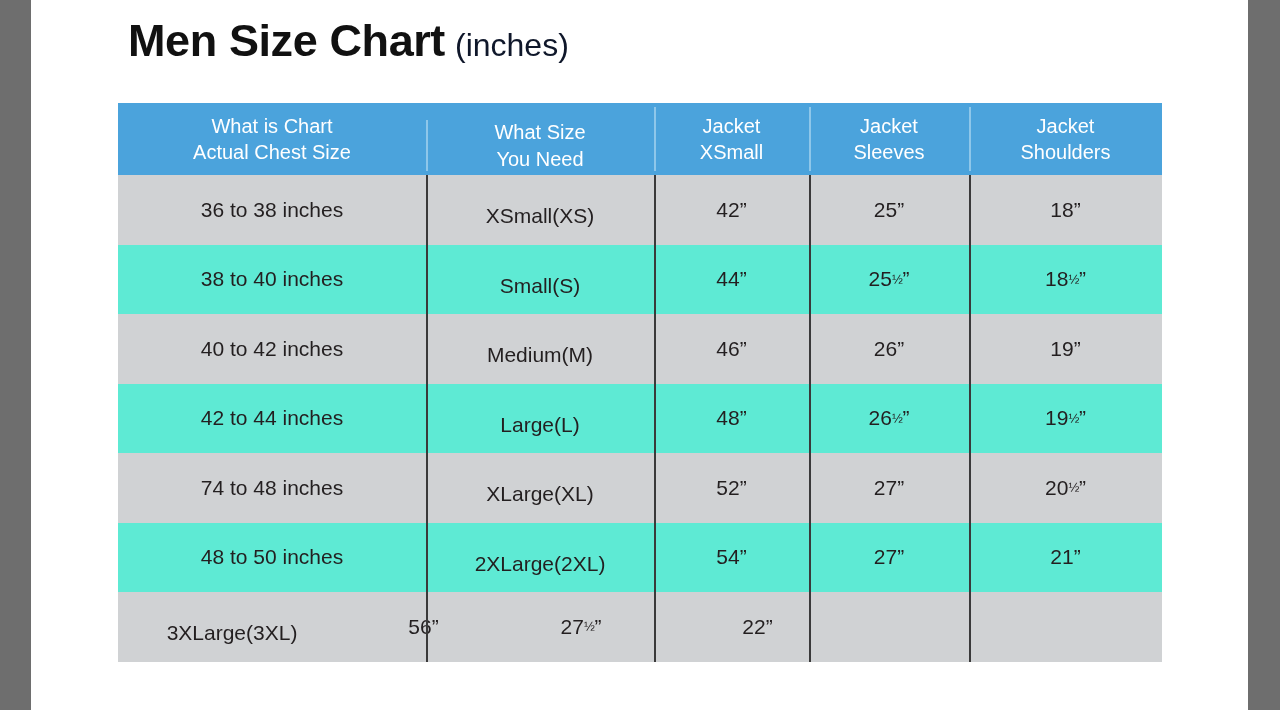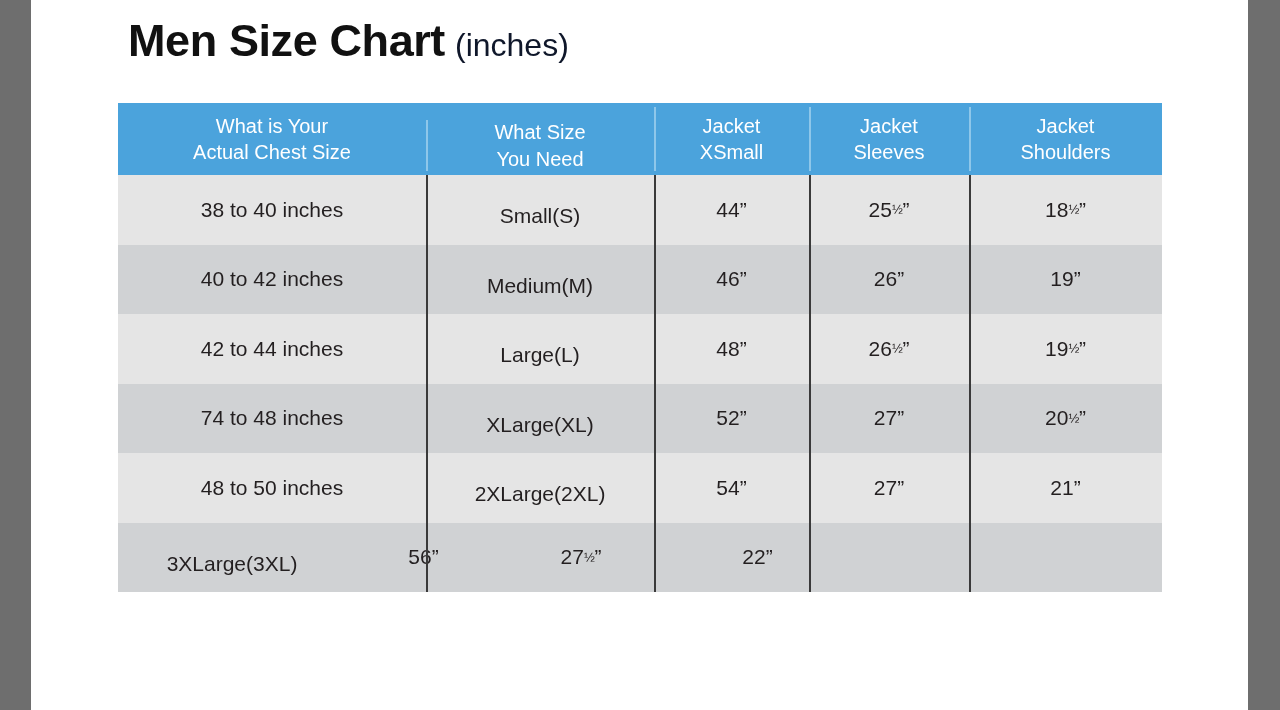--- a/index.html
+++ b/index.html
@@ -97,21 +97,21 @@
     background: #8ec7ea;
   }
 
   .tbody-wrap {
     position: relative;
   }
 
   .tr {
     display: flex;
     height: 69.5px;
-    background: #e5e5e5;
+    background: #5eead4;
   }
   .tr.shaded {
     background: #d0d2d4;
   }
 
   .td {
     display: flex;
     align-items: center;
     justify-content: center;
     color: #231f20;
@@ -166,21 +166,21 @@
 
     <div class="title-row">
       <span class="title-main">Men Size Chart</span>
       <span class="title-unit">(inches)</span>
     </div>
 
     <div class="table">
 
       <div class="thead">
         <div class="th c0">
-          <span>What is Your</span>
+          <span>What is Chart</span>
           <span>Actual Chest Size</span>
         </div>
         <div class="th c1">
           <span>What Size</span>
           <span>You Need</span>
         </div>
         <div class="th c2">
           <span>Jacket</span>
           <span>XSmall</span>
         </div>
@@ -189,20 +189,27 @@
           <span>Sleeves</span>
         </div>
         <div class="th c4">
           <span>Jacket</span>
           <span>Shoulders</span>
         </div>
       </div>
 
       <div class="tbody-wrap">
 
+        <div class="tr shaded">
+          <div class="td c0">36 to 38 inches</div>
+          <div class="td c1">XSmall(XS)</div>
+          <div class="td c2">42”</div>
+          <div class="td c3">25”</div>
+          <div class="td c4">18”</div>
+        </div>
 
         <div class="tr">
           <div class="td c0">38 to 40 inches</div>
           <div class="td c1">Small(S)</div>
           <div class="td c2">44”</div>
           <div class="td c3">25<span class="frac">½</span>”</div>
           <div class="td c4">18<span class="frac">½</span>”</div>
         </div>
 
         <div class="tr shaded">

